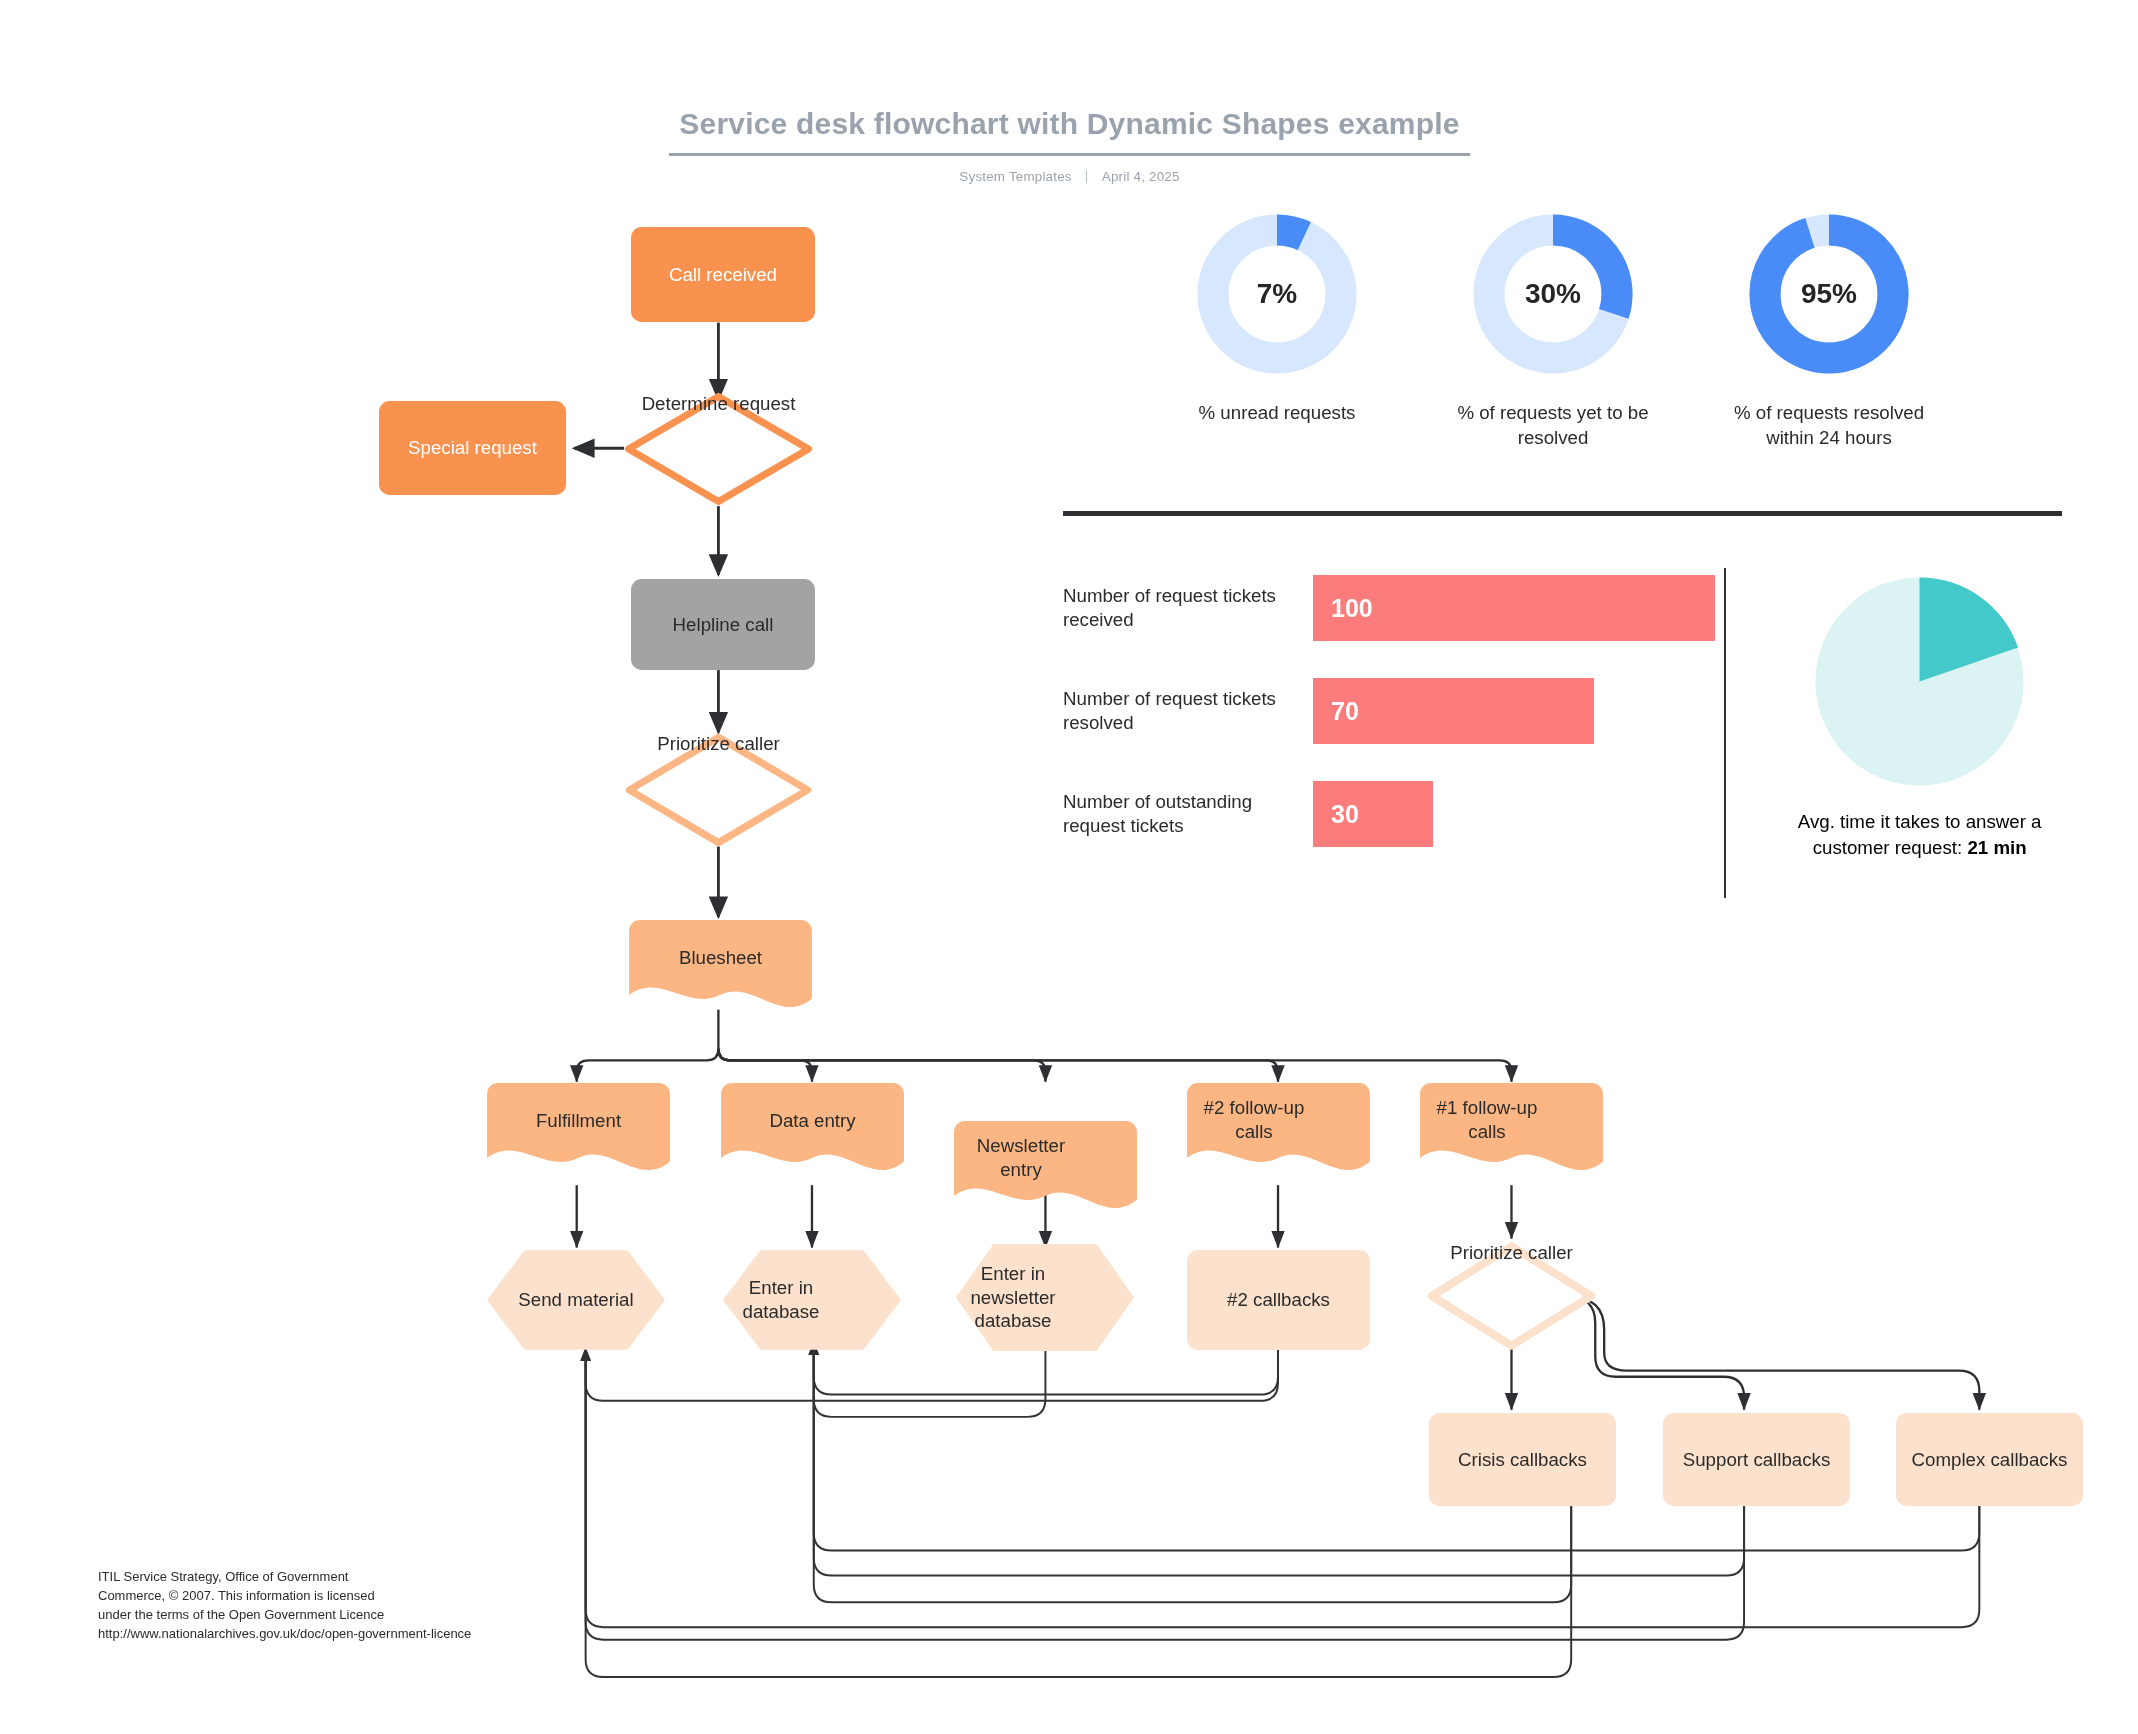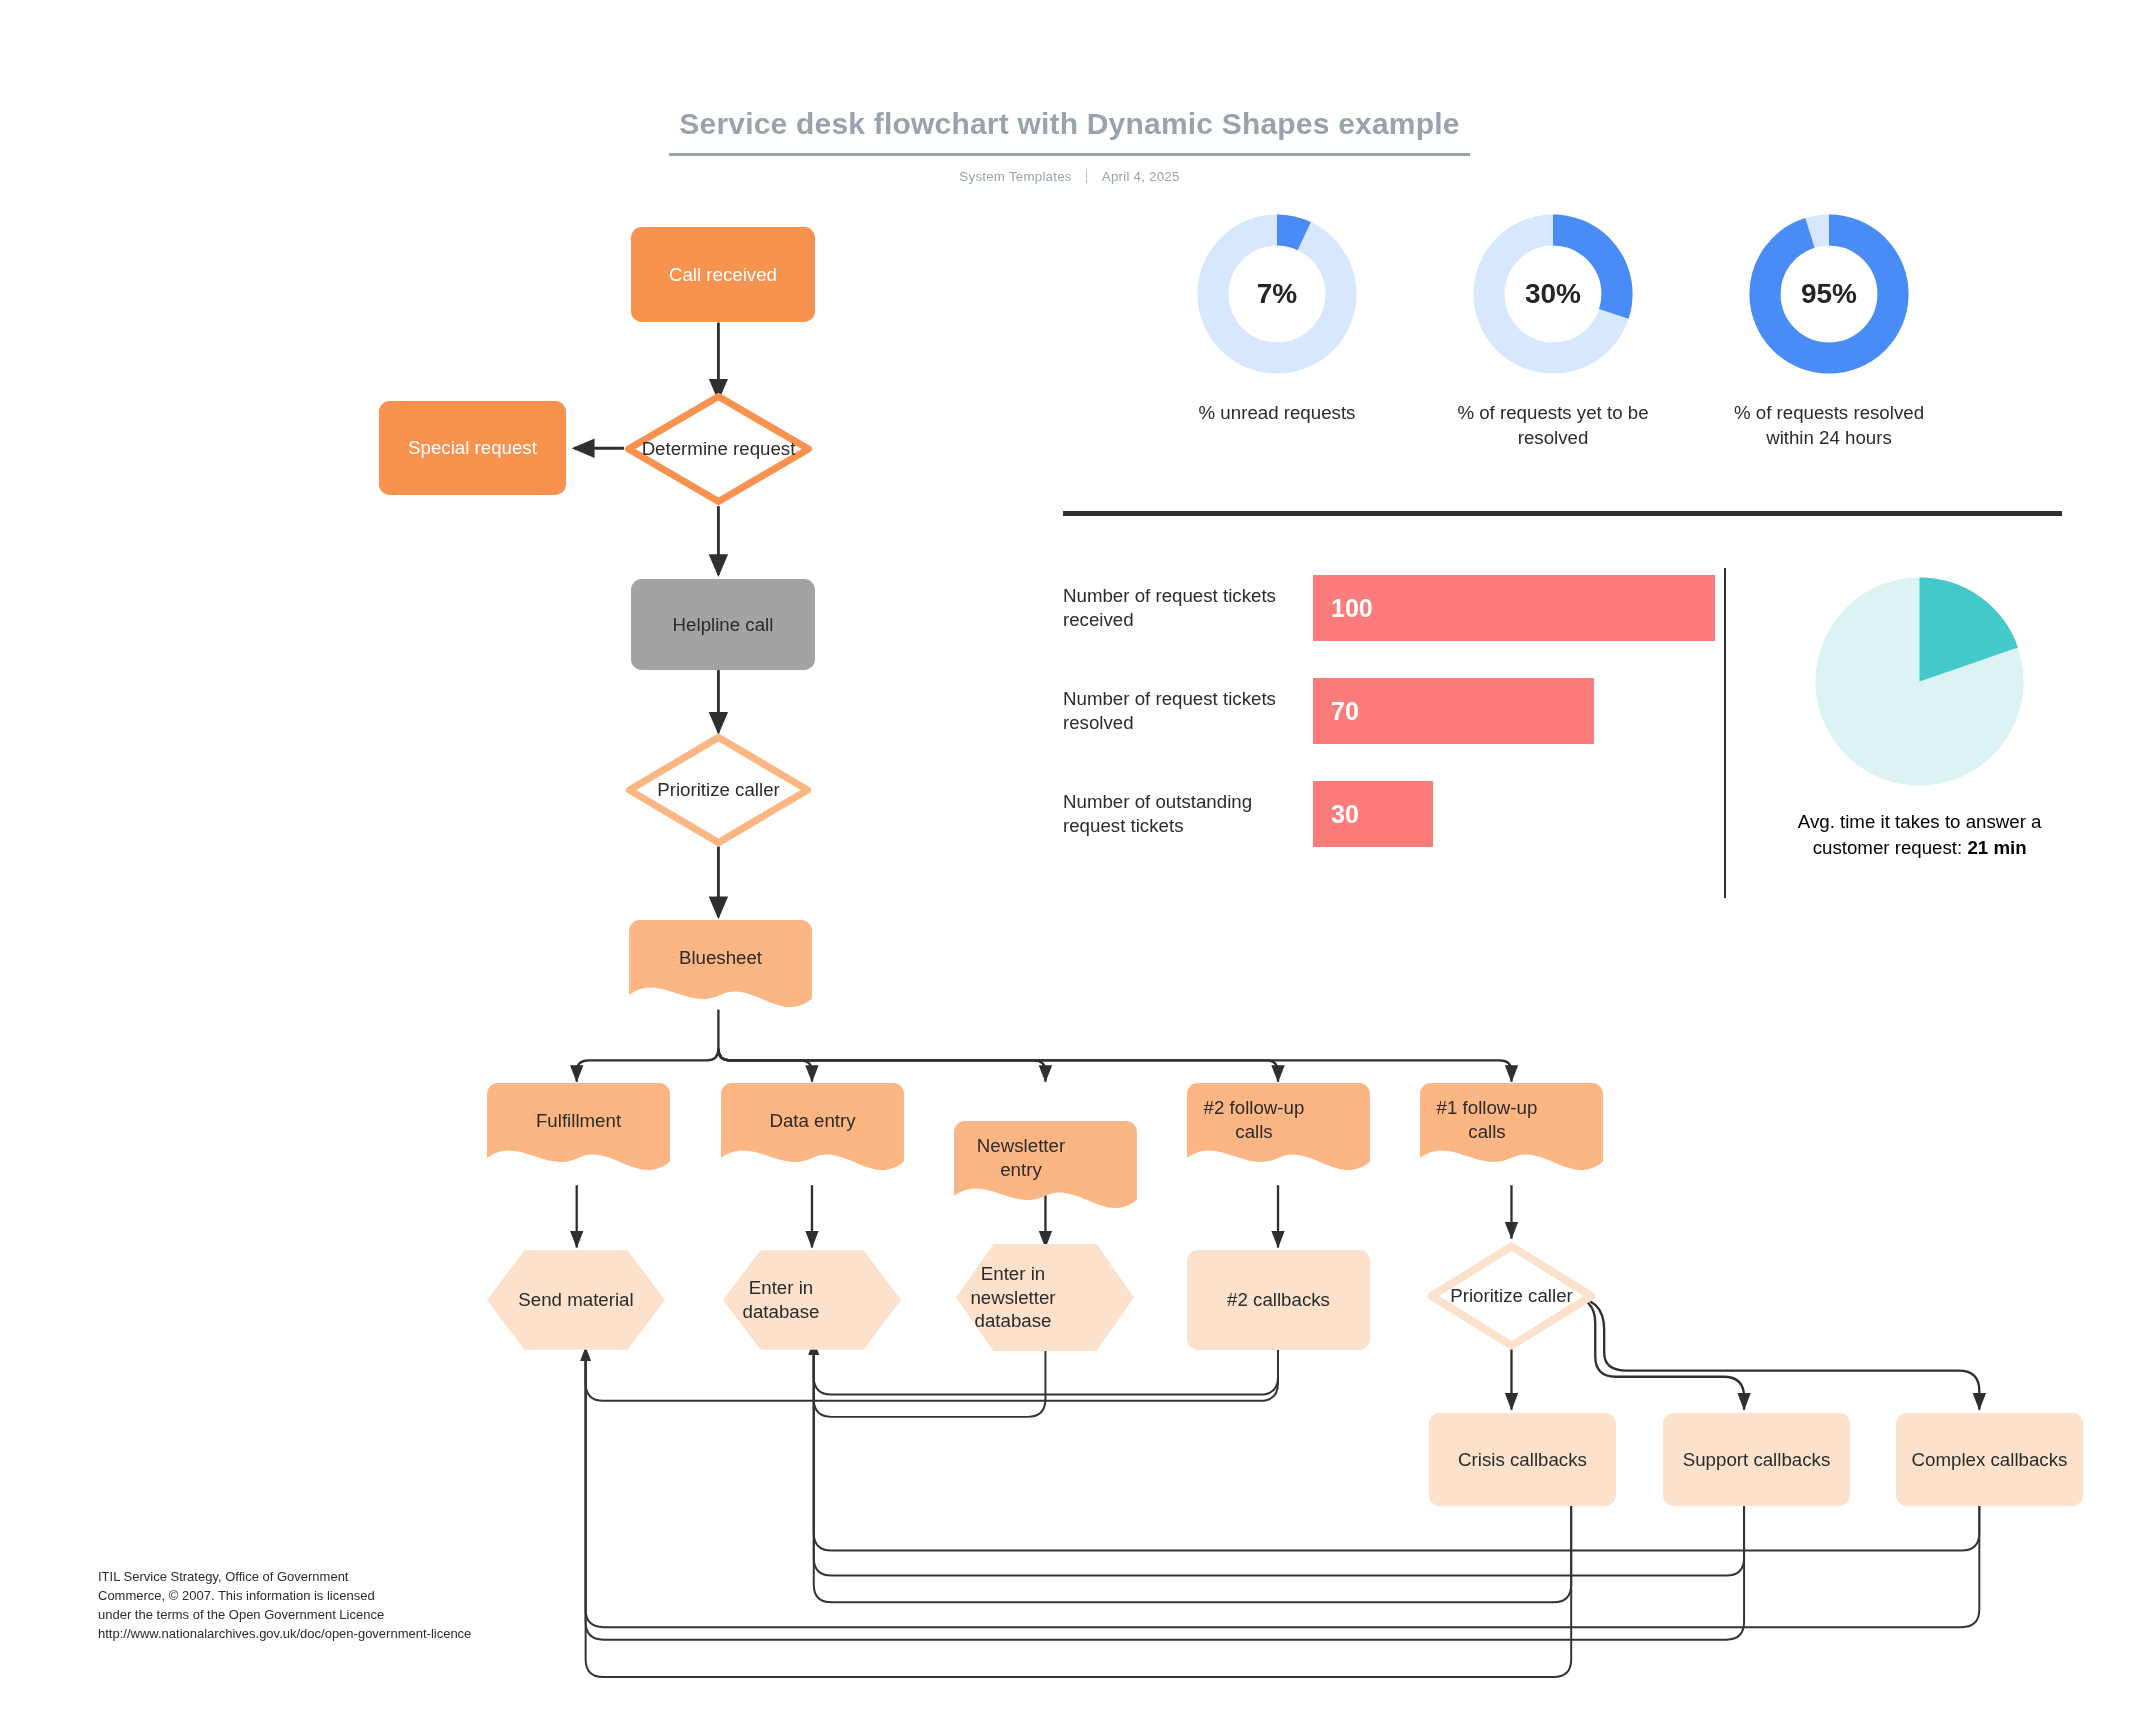--- a/index.html
+++ b/index.html
@@ -21,21 +21,21 @@
   .node{position:absolute;box-sizing:border-box;display:flex;align-items:center;
         justify-content:center;text-align:center;line-height:1.28;
         font-size:18.7px;color:#2b2b2b;}
   .rect{border-radius:10.7px;}
   .n-strong{background:#f9924f;color:#ffffff;}
   .n-mid{background:#a3a3a3;color:#2b2b2b;}
   .n-soft{background:#fce1cd;color:#2b2b2b;}
   .node .lbl{padding:0 9px;text-align:center;}
 
   
-  .diamond{position:absolute;display:flex;align-items:center;justify-content:center;
+  .diamond{position:absolute;display:flex;justify-content:center;
            text-align:center;font-size:18.7px;color:#2b2b2b;line-height:1.28;}
   .diamond svg{position:absolute;left:0;top:0;}
   .diamond .lbl{position:relative;z-index:2;}
 
   
   .shape{position:absolute;}
   .shape svg{position:absolute;left:0;top:0;}
   .shape .lbl{position:absolute;left:0;top:0;width:100%;height:100%;
               display:flex;align-items:center;justify-content:center;
               text-align:center;font-size:18.7px;color:#2b2b2b;line-height:1.28;z-index:2;

